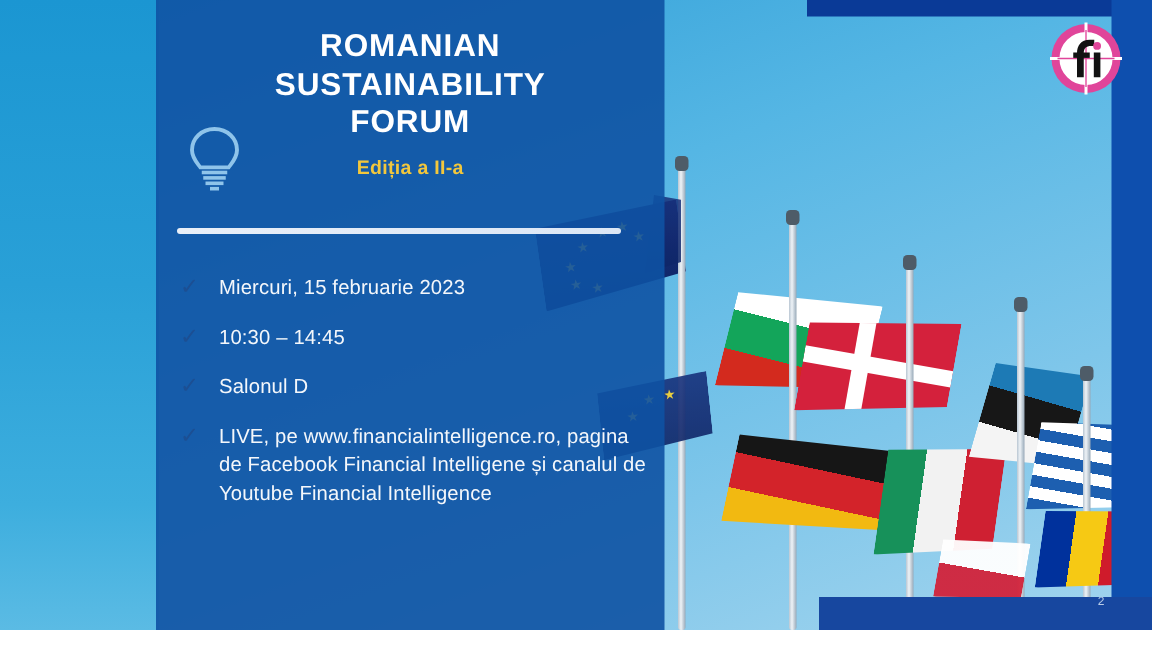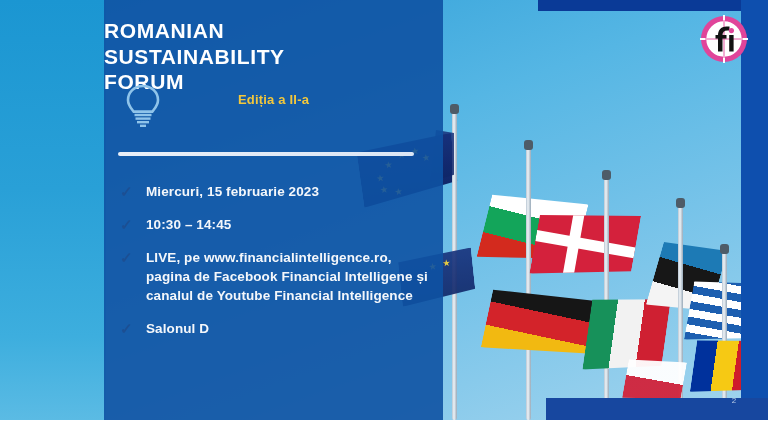--- a/index.html
+++ b/index.html
@@ -55,32 +55,32 @@
   .fl-ro{background:linear-gradient(90deg,#00319c 0 33%, #f6c914 33% 67%, #cf1b2b 67% 100%);}
   .fl-pl{background:linear-gradient(180deg,#fff 0 50%, #d1233b 50% 100%);}
 
   
   .panel{
     position:absolute;left:104px;top:0;width:339px;height:420px;
     background:rgba(14,82,163,0.90);
   }
   .panel-title{
     position:absolute;left:0;top:18px;width:339px;
-    text-align:left;color:#ffffff;
+    text-align:center;color:#ffffff;
     font-size:21px;font-weight:bold;line-height:1.22;letter-spacing:0.6px;
   }
   .panel-sub{
-    position:absolute;left:0;top:92px;width:339px;text-align:center;
+    position:absolute;left:0;top:104px;width:339px;text-align:center;
     color:#f2c73c;font-size:13px;font-weight:bold;letter-spacing:0.2px;
   }
   .bulb{position:absolute;left:16px;top:80px;width:46px;height:50px;}
   .divider{position:absolute;left:14px;top:152px;width:296px;height:4px;
     background:linear-gradient(90deg,#e9eff8,#dbe6f5);border-radius:2px;}
 
-  .bullets{position:absolute;left:10px;top:182px;width:320px;font-weight:bold;}
+  .bullets{position:absolute;left:10px;top:182px;width:320px;}
   .bul{display:flex;align-items:flex-start;margin-bottom:14px;}
   .chk{flex:0 0 26px;color:#1c4f93;font-size:15px;line-height:19px;padding-left:6px;}
   .btxt{color:#f4f7fb;font-size:13.5px;line-height:19px;letter-spacing:0.1px;}
 
   
   .navy-top{position:absolute;left:538px;top:0;width:230px;height:11px;background:#0a3a97;}
   .navy-right{position:absolute;left:741px;top:0;width:27px;height:432px;background:#0e4fae;}
   .navy-bot{position:absolute;left:546px;top:398px;width:222px;height:22px;background:#17479f;}
   .white-bot{position:absolute;left:0;top:420px;width:768px;height:12px;background:#ffffff;}
 
@@ -185,25 +185,25 @@
       <div class="bul">
         <span class="chk">✓</span>
         <span class="btxt">Miercuri, 15 februarie 2023</span>
       </div>
       <div class="bul">
         <span class="chk">✓</span>
         <span class="btxt">10:30 – 14:45</span>
       </div>
       <div class="bul">
         <span class="chk">✓</span>
+        <span class="btxt">Salonul D</span>
+      </div>
+      <div class="bul">
+        <span class="chk">✓</span>
         <span class="btxt">LIVE, pe www.financialintelligence.ro, pagina de Facebook Financial Intelligene și canalul de Youtube Financial Intelligence</span>
-      </div>
-      <div class="bul">
-        <span class="chk">✓</span>
-        <span class="btxt">Salonul D</span>
       </div>
     </div>
   </div>
 
   <div class="navy-top"></div>
   <div class="navy-right"></div>
   <div class="navy-bot"></div>
   <div class="white-bot"></div>
 
   <div class="logo">

